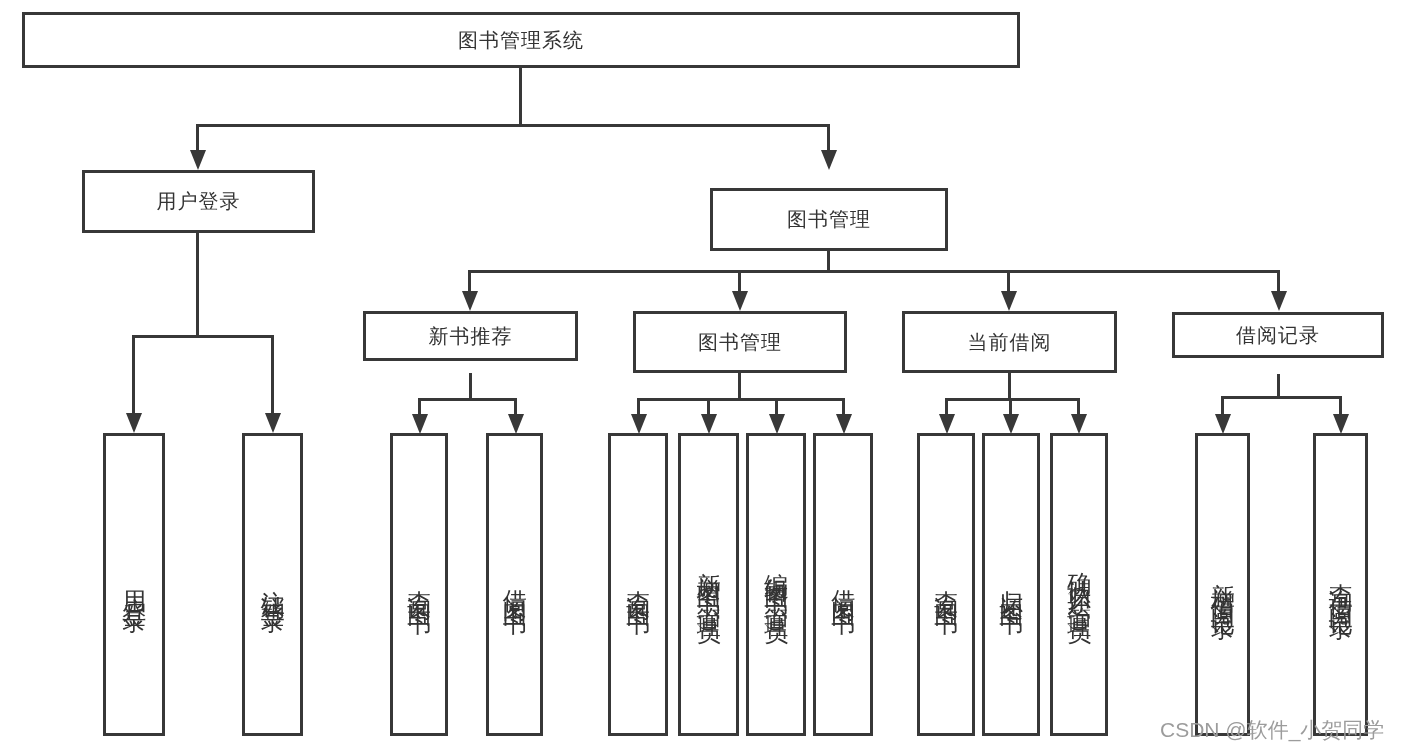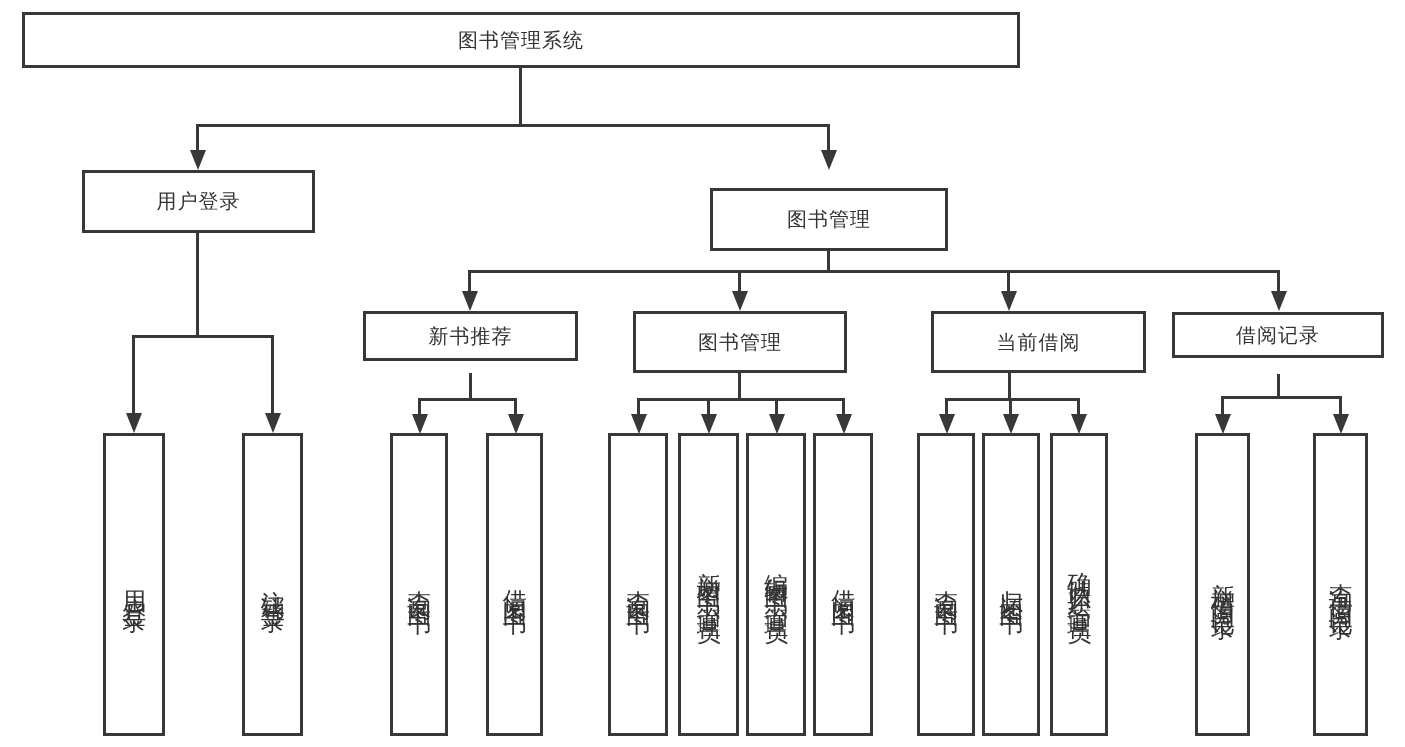--- a/index.html
+++ b/index.html
@@ -71,21 +71,21 @@
   <div class="arrow" style="left:1001px; top:291px;"></div>
   <div class="line" style="left:1277px; top:270px; width:3px; height:24px;"></div>
   <div class="arrow" style="left:1271px; top:291px;"></div>
 
   <div class="box" style="left:363px; top:311px; width:215px; height:50px;">
     <span class="hlabel">新书推荐</span>
   </div>
   <div class="box" style="left:633px; top:311px; width:214px; height:62px;">
     <span class="hlabel">图书管理</span>
   </div>
-  <div class="box" style="left:902px; top:311px; width:215px; height:62px;margin-left:29px;">
+  <div class="box" style="left:902px; top:311px; width:215px; height:62px;">
     <span class="hlabel">当前借阅</span>
   </div>
   <div class="box" style="left:1172px; top:312px; width:212px; height:46px;">
     <span class="hlabel">借阅记录</span>
   </div>
 
   <div class="line" style="left:469px; top:373px; width:3px; height:27px;"></div>
   <div class="line" style="left:418px; top:398px; width:99px; height:3px;"></div>
   <div class="line" style="left:418px; top:398px; width:3px; height:18px;"></div>
   <div class="arrow" style="left:412px; top:414px;"></div>
@@ -152,14 +152,15 @@
   <div class="box vbox" style="left:1050px; top:433px; width:58px; height:303px;">
     <span class="vlabel">确认归还（管理员）</span>
   </div>
   <div class="box vbox" style="left:1195px; top:433px; width:55px; height:303px;">
     <span class="vlabel">新增借阅记录</span>
   </div>
   <div class="box vbox" style="left:1313px; top:433px; width:55px; height:303px;">
     <span class="vlabel">查询借阅记录</span>
   </div>
 
+  <div class="watermark">CSDN @软件_小贺同学</div>
 
 </div>
 
 </body></html>

